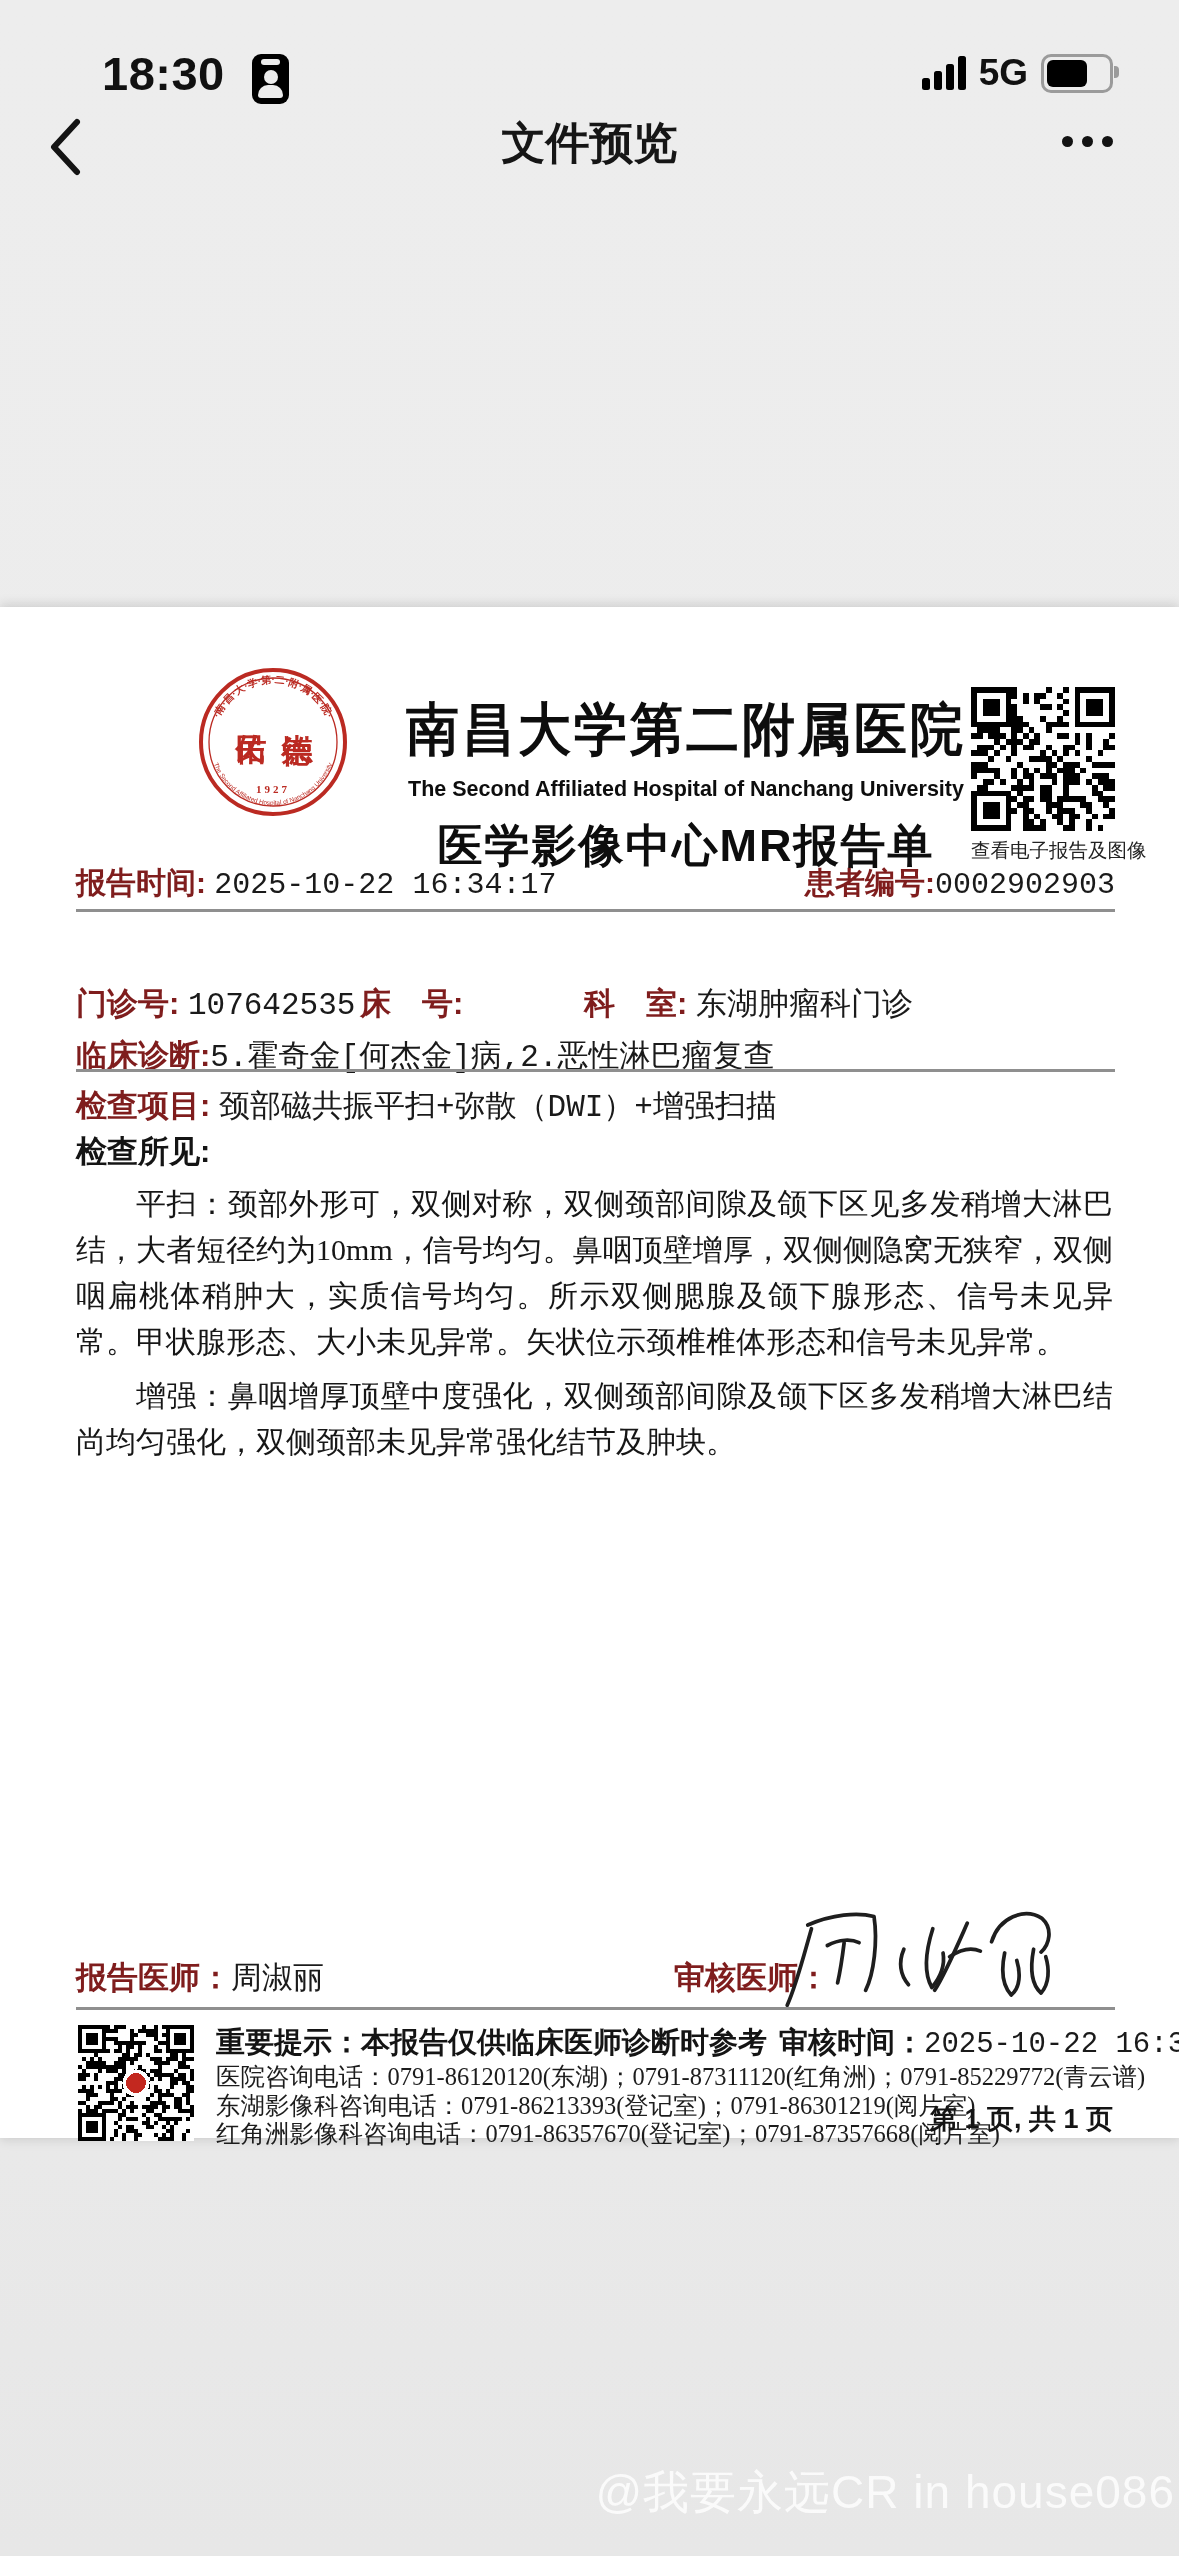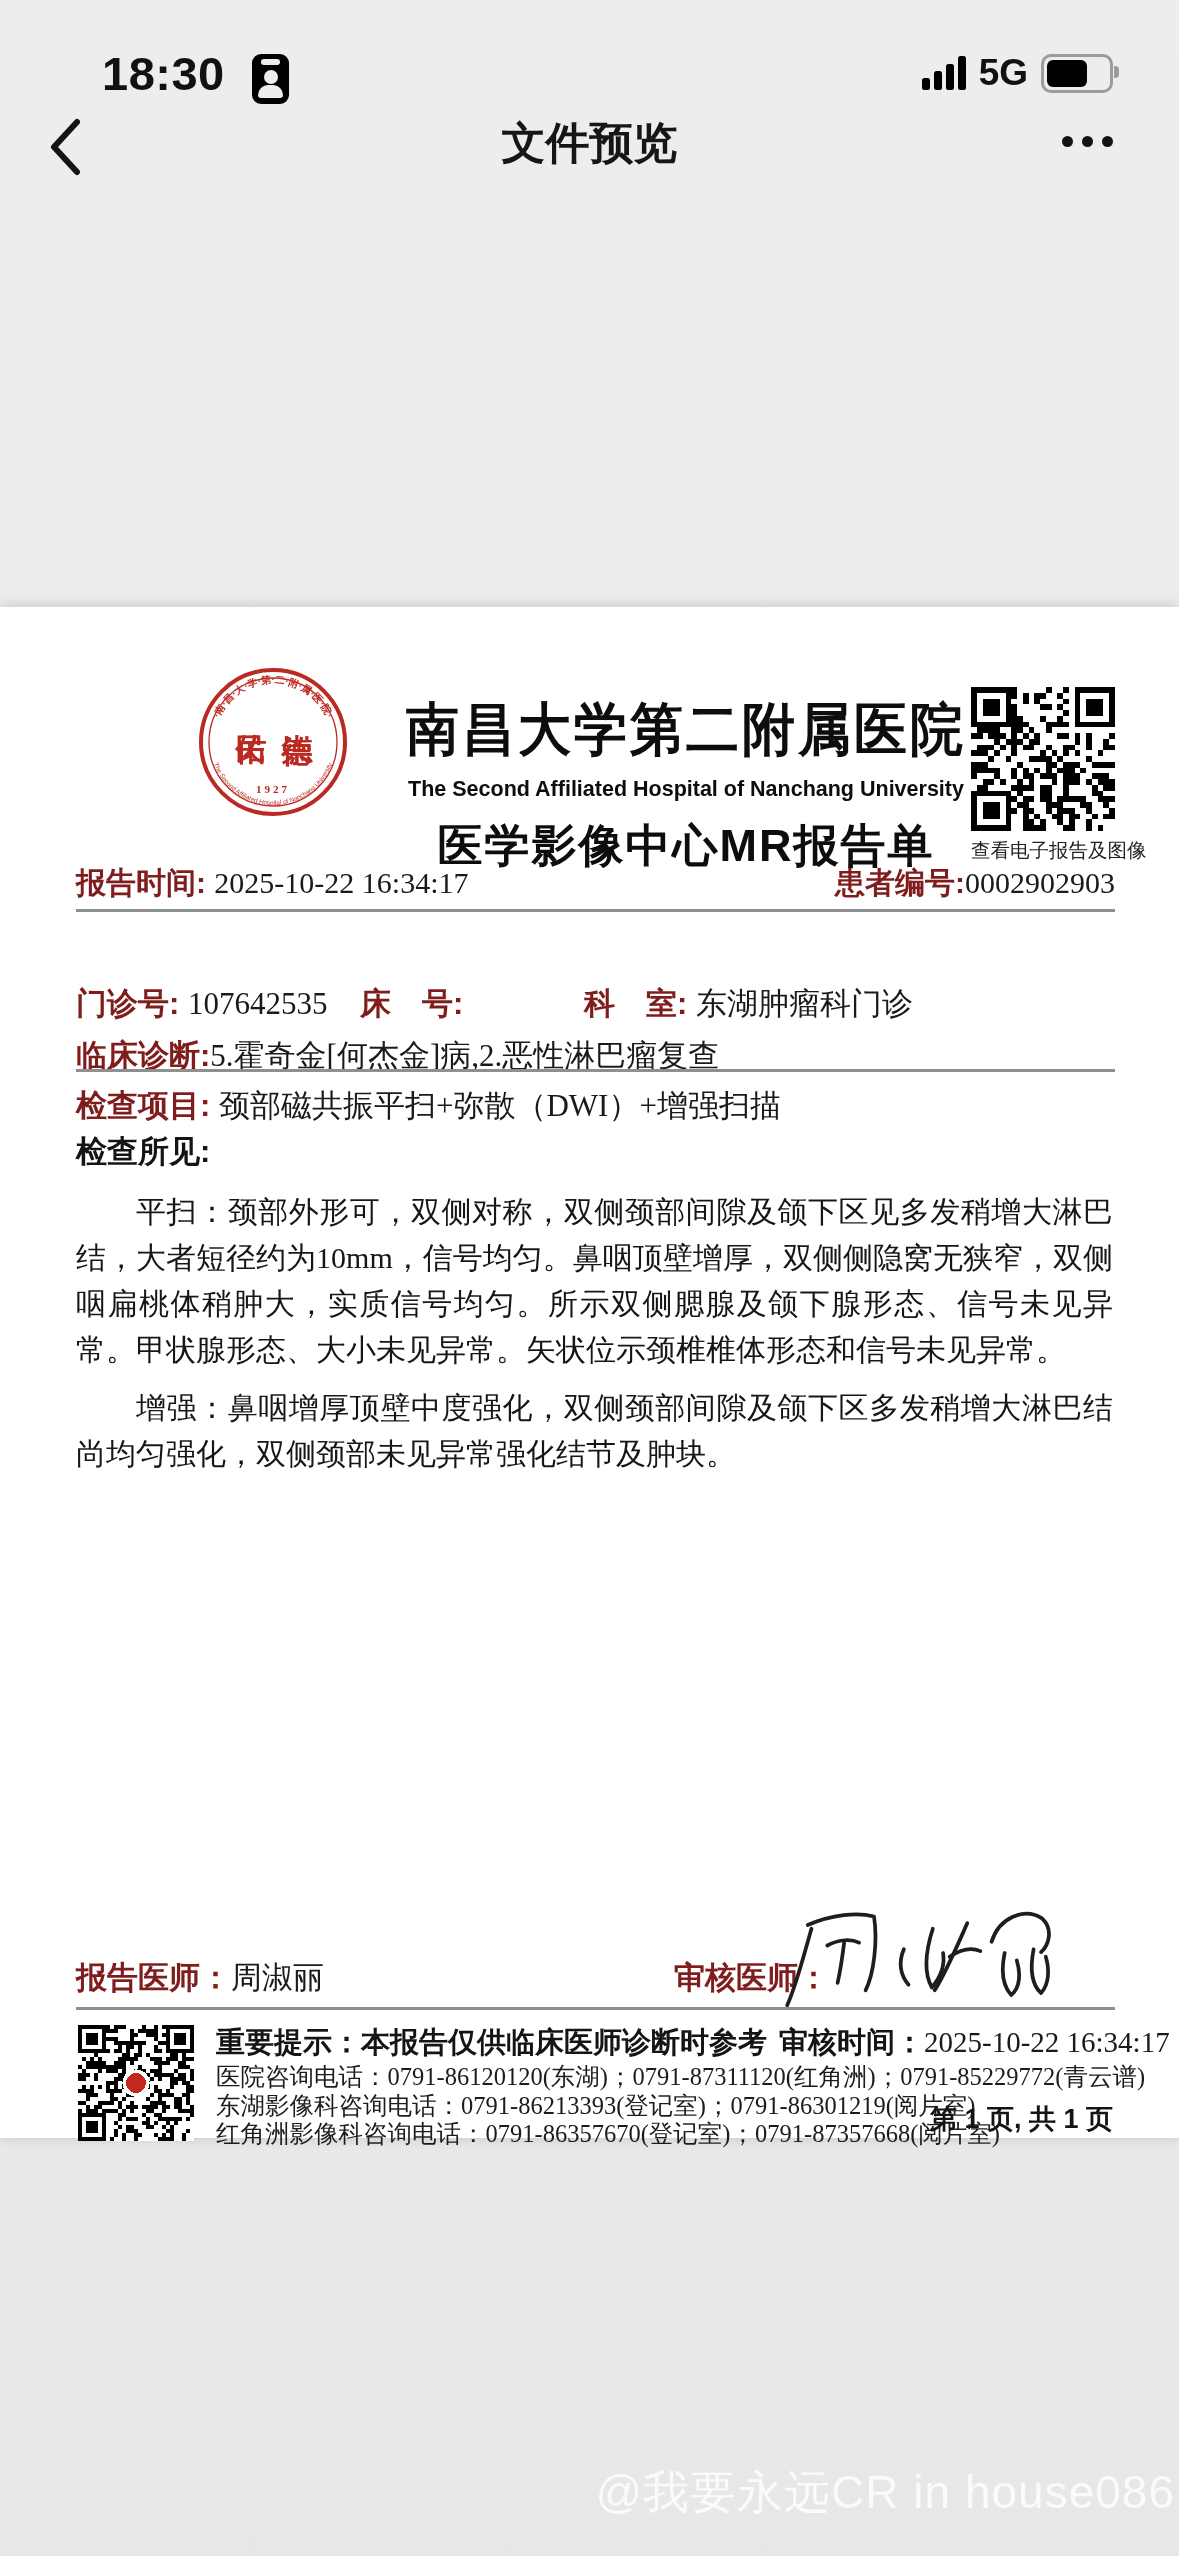--- a/index.html
+++ b/index.html
@@ -57,38 +57,38 @@
   .report-title{font-size:45px;font-weight:700;letter-spacing:2px;margin-top:14px;color:#0d0d0d}
 
   
   .qr-top{right:0;top:80px;width:144px;text-align:center}
   .qr-box{width:144px;height:144px}
   .qr-caption{font-size:19.5px;margin-top:6px;white-space:nowrap;color:#222}
 
   
   .meta-row{left:0;right:0;top:256px;display:flex;justify-content:space-between;font-size:30px}
   .lbl{font-weight:700;color:#7f1d1d}
-  .val{font-family:Liberation Serif, serif;color:#1a1a1a}
+  .val{font-family:Liberation Mono, monospace;color:#1a1a1a}
 
   .rule{left:0;right:0;height:3px;background:#8f8f8f}
   .rule.r1{top:302px}
   .rule.r2{top:462px}
   .rule.r3{top:1400px}
 
   
   .p-row{left:0;right:0;font-size:31px;display:flex;white-space:nowrap}
   .p-row.row1{top:322px}
   .p-row.row2{top:376px}
   .p-row .c1{width:284px}.p-row .c2{width:224px}.p-row .c3{width:180px}.p-row .c4{flex:1}
   .diag-row{left:0;right:0;top:428px;font-size:31px;white-space:nowrap}
 
   .exam-row{left:0;right:0;top:478px;font-size:31px}
   .findings-label{left:0;top:524px;font-size:31px;font-weight:700}
   .findings{left:0;right:2px;top:570px;font-size:30px;line-height:46px;text-align:justify;font-family:"Liberation Serif",serif;color:#161616}
-  .findings p{margin:12px 0 8px 0;text-indent:2em}
+  .findings p{margin:4px 0 8px 0;text-indent:2em}
 
   .impression{left:0;right:2px;top:912px;font-size:30px;line-height:46px;font-family:"Liberation Serif",serif}
   .impression .head{font-family:"Liberation Sans",sans-serif;font-weight:700;font-size:31px;margin-bottom:8px}
   .impression p{margin:0;text-align:justify}
 
   
   .doctors{left:0;right:0;top:1338px;height:70px;font-size:31px}
   .doc-left{position:absolute;left:0;top:12px;white-space:nowrap}
   .doc-right{position:absolute;left:598px;top:12px;white-space:nowrap}
   .signature{position:absolute;left:700px;top:-48px;width:280px;height:125px;overflow:visible}

